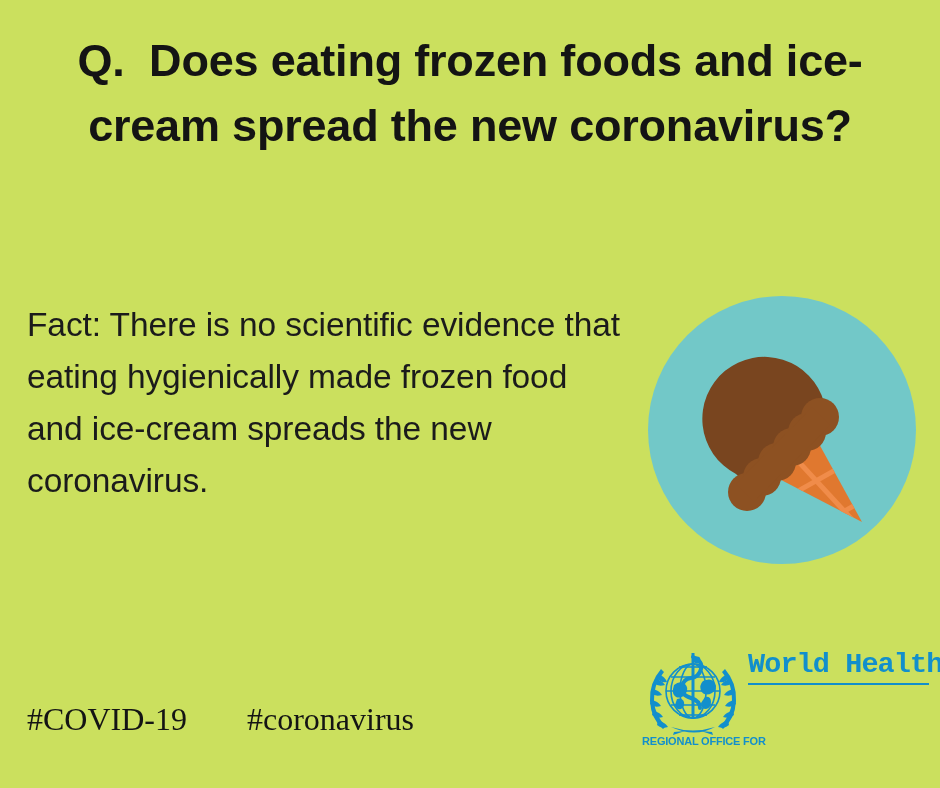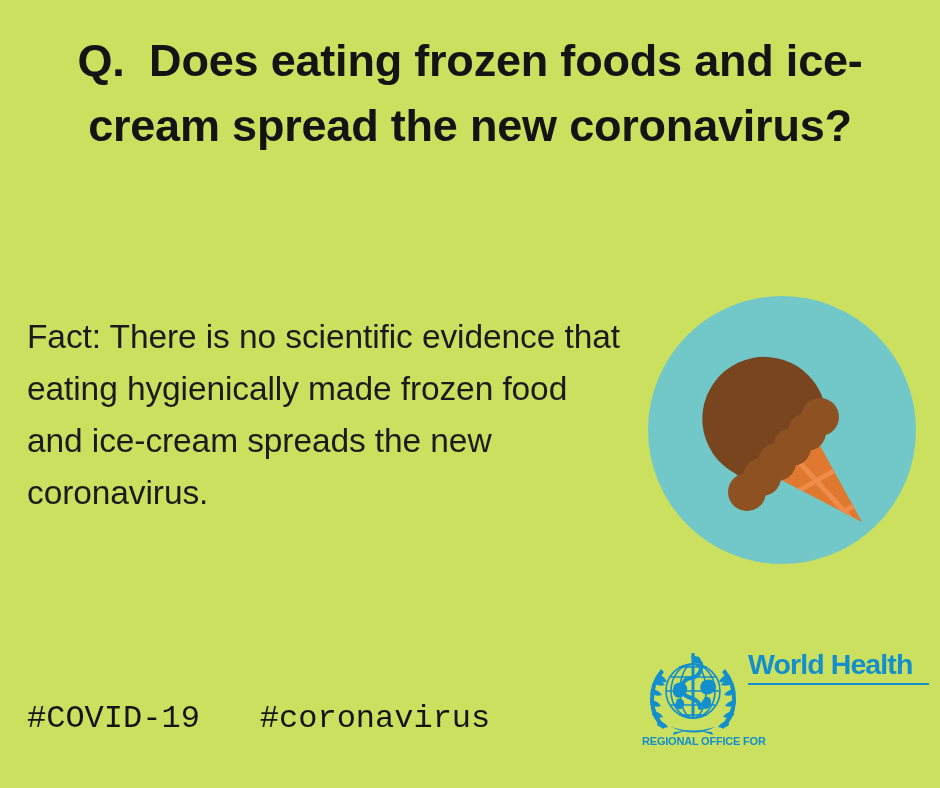--- a/index.html
+++ b/index.html
@@ -36,38 +36,38 @@
     letter-spacing: -0.2px;
     white-space: pre-wrap;
     padding: 0 24px;
     box-sizing: border-box;
   }
 
   
   .fact {
     position: absolute;
     left: 27px;
-    top: 311px;
+    top: 299px;
     width: 600px;
     color: #1b1b1b;
     font-family: "Liberation Sans", sans-serif;
     font-size: 33.5px;
     font-weight: 400;
     line-height: 52px;
     letter-spacing: -0.1px;
     white-space: pre-wrap;
   }
 
   
   .hashtags {
     position: absolute;
     left: 27px;
     top: 699px;
     color: #141414;
-    font-family: Liberation Mono, monospace;
+    font-family: Liberation Serif, serif;
     font-size: 32px;
     font-weight: 400;
     line-height: 40px;
     white-space: nowrap;
   }
   .hashtag-gap {
     display: inline-block;
     width: 60px;
   }
 
@@ -117,21 +117,21 @@
     color: #128fcc;
     white-space: nowrap;
   }
   .who-wordmark {
     position: absolute;
     left: 107px;
     top: 2px;
     width: 181px;
   }
   .who-name {
-    font-family: Liberation Sans, sans-serif;
+    font-family: Liberation Mono, monospace;
     font-size: 28.5px;
     font-weight: 700;
     line-height: 31px;
     letter-spacing: -0.9px;
     color: #128fcc;
     white-space: nowrap;
   }
   .who-rule {
     margin-top: 3px;
     width: 181px;

